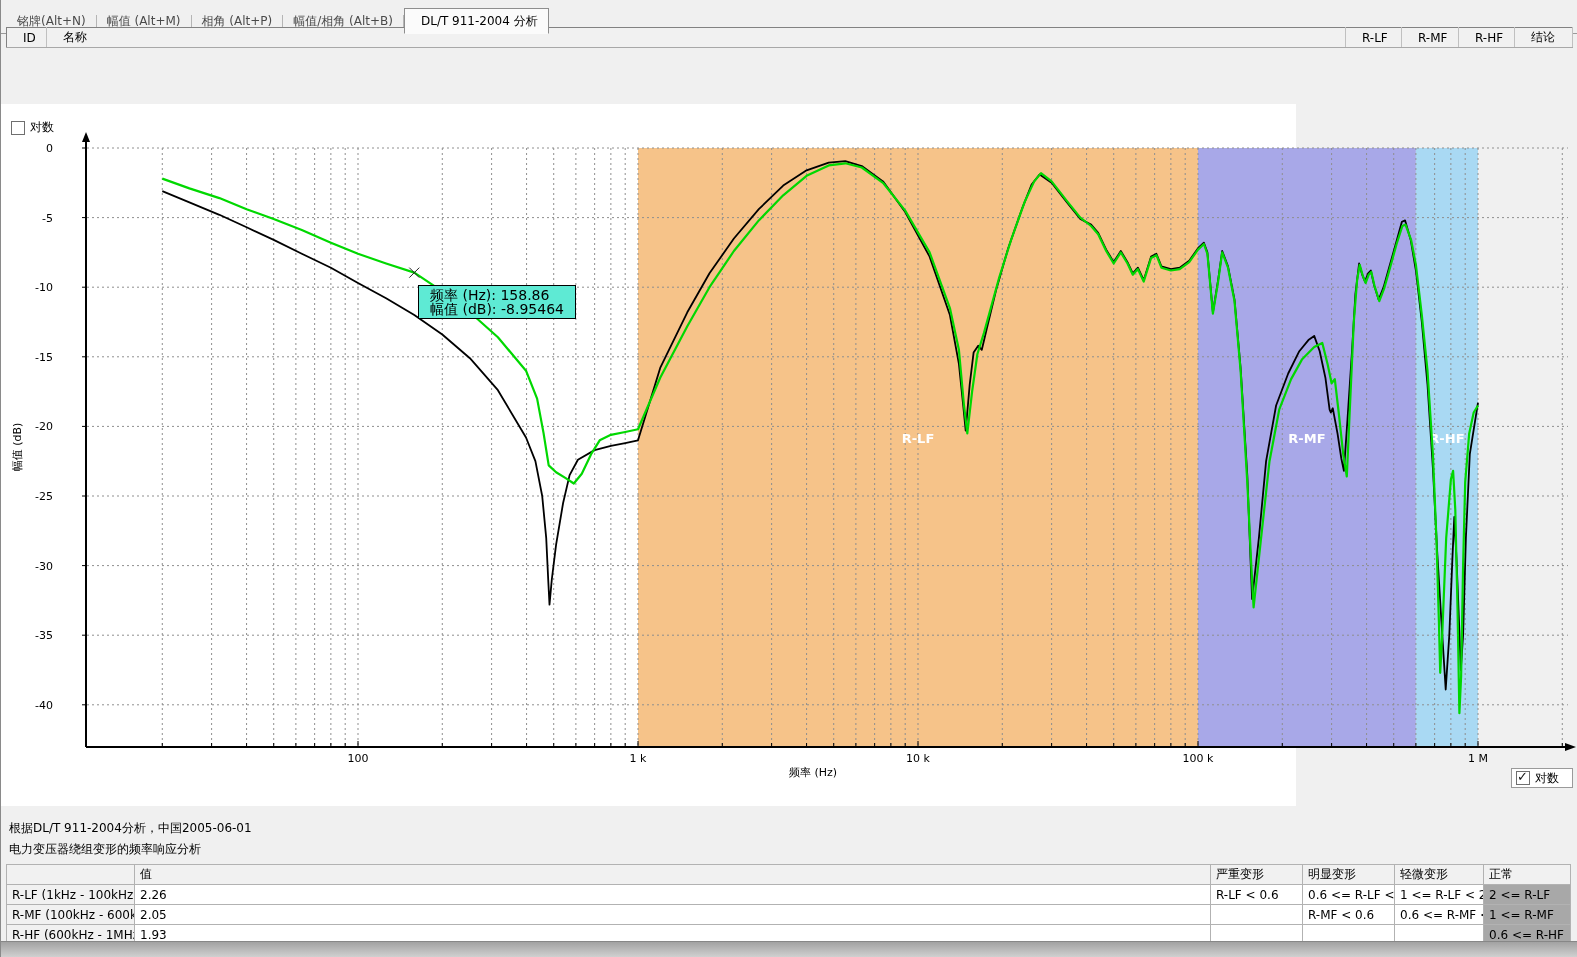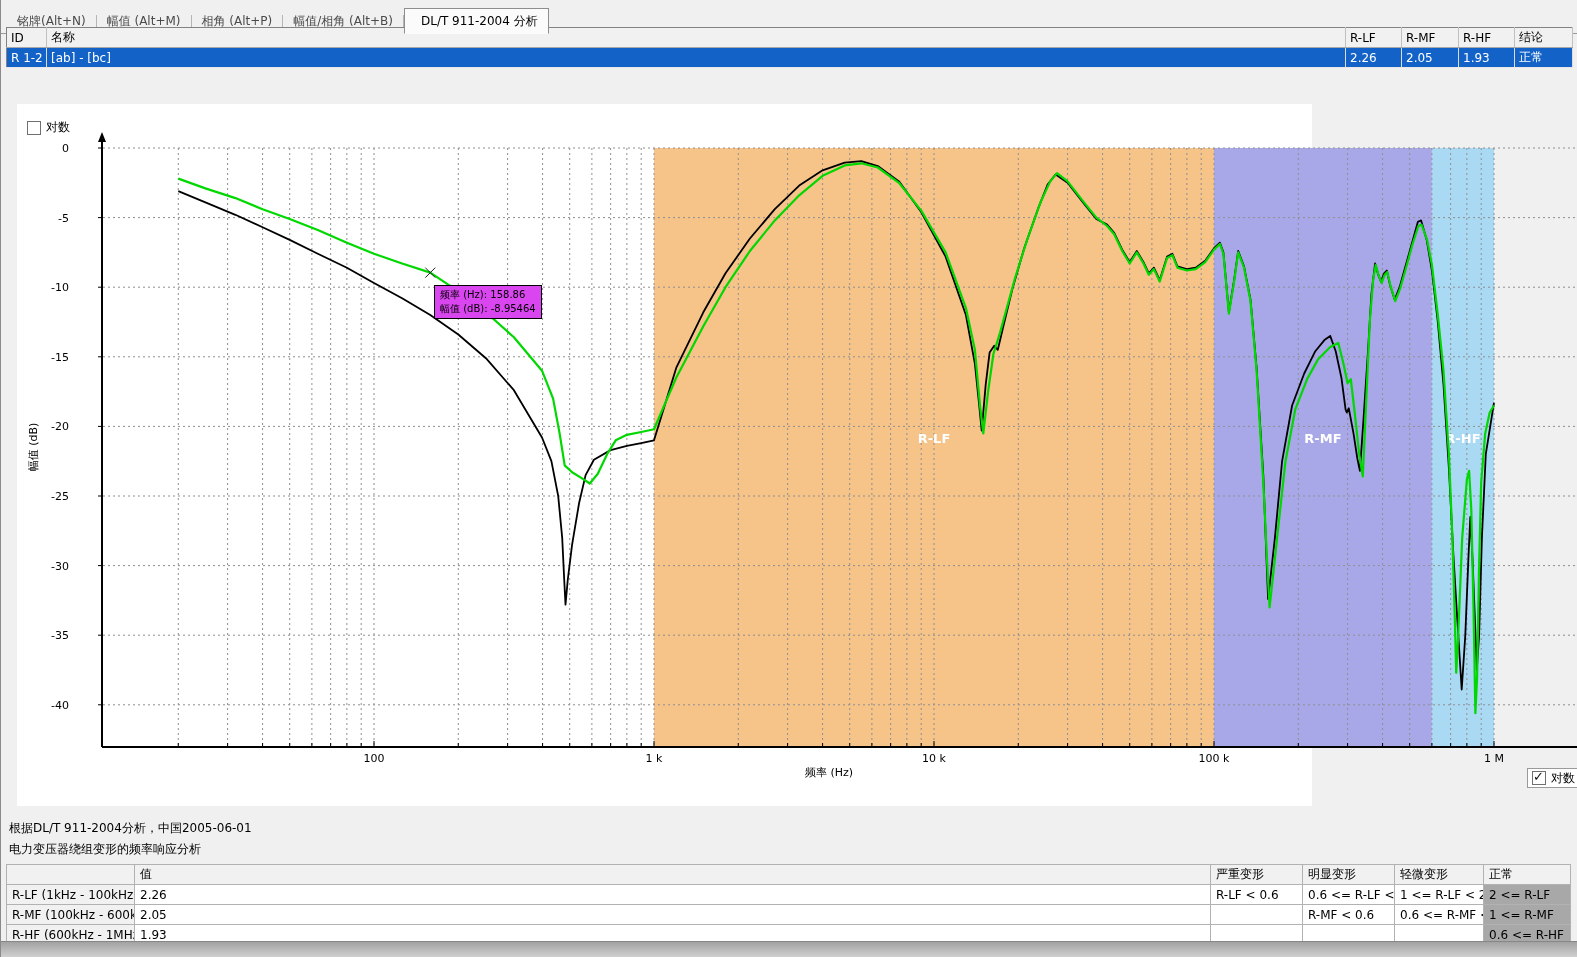--- a/index.html
+++ b/index.html
@@ -25,30 +25,30 @@
     margin-bottom:-1px;position:relative;z-index:2;padding-left:16px;
   }
   .tab-sep{width:1px;height:14px;background:#b5b5b5;margin:0 0 4px 0;}
   
   #results-table-wrap{position:absolute;left:5px;top:27px;width:1567px;}
   table{border-collapse:collapse;table-layout:fixed;width:100%;background:#fff;}
   #results-table-wrap table{border:1px solid #828282;}
   #results-table-wrap th{
     background:#f1f1f1;font-weight:normal;text-align:left;
     border-right:1px solid #c0c0c0;border-bottom:1px solid #a8a8a8;
-    padding:1px 4px;height:16px;overflow:hidden;white-space:nowrap;
+    padding:1px 16px;height:16px;overflow:hidden;white-space:nowrap;
   }
   #results-table-wrap td{
     border-right:1px solid #dcdcdc;border-bottom:1px solid #e7e7e7;
     padding:1px 4px;height:16px;overflow:hidden;white-space:nowrap;
   }
   tr.selected td{background:#1262c8;color:#fff;border-right-color:#1262c8;border-bottom-color:#1262c8;}
   
   #chart-panel{
-    position:absolute;left:16px;top:104px;width:1295px;height:702px;background:#fff;
+    position:absolute;left:0;top:104px;width:1295px;height:702px;background:#fff;
   }
   #chart-svg{position:absolute;left:0;top:0;}
   .grid{stroke:#8f8f8f;stroke-width:1;stroke-dasharray:2 3;fill:none;}
   .axis{stroke:#000;stroke-width:2;fill:none;}
   .tick{stroke:#000;stroke-width:1;fill:none;}
   .xlab,.ylab{font-family:"DejaVu Sans","Liberation Sans",sans-serif;font-size:11px;fill:#000;}
   .axtitle{font-family:"DejaVu Sans","Liberation Sans",sans-serif;font-size:11px;fill:#000;}
   .bandlab{font-family:"DejaVu Sans","Liberation Sans",sans-serif;font-size:13px;font-weight:bold;fill:#fff;}
   
   .cbx{display:inline-block;width:12px;height:12px;background:#fff;border:1px solid #6f6f6f;
@@ -57,22 +57,22 @@
   .cbx-label{vertical-align:middle;margin-left:5px;}
   #log-top{position:absolute;left:10px;top:15px;}
   #log-bottom{
     position:absolute;left:1510px;top:664px;width:62px;height:20px;
     background:#fff;border:1px solid #9a9a9a;display:flex;align-items:center;
     padding-left:4px;box-sizing:border-box;
   }
   
   #tooltip{
     position:absolute;left:417px;top:181px;
-    background:#d946ef;border:1px solid #000;
-    padding:2px 5px;font-size:10px;line-height:14px;white-space:nowrap;z-index:5;
+    background:#5eead4;border:1px solid #000;
+    padding:2px 11px;font-size:14px;line-height:14px;white-space:nowrap;z-index:5;
   }
   
   #note1{position:absolute;left:8px;top:820px;}
   #note2{position:absolute;left:8px;top:841px;}
   #analysis-table-wrap{position:absolute;left:5px;top:864px;width:1565px;}
   #analysis-table-wrap table{border:1px solid #8f8f8f;}
   #analysis-table-wrap th{
     background:#f1f1f1;font-weight:normal;text-align:left;
     border:1px solid #b2b2b2;padding:1px 5px;height:17px;white-space:nowrap;overflow:hidden;
   }
@@ -115,28 +115,20 @@
         <tr>
           <th>ID</th>
           <th>名称</th>
           <th>R-LF</th>
           <th>R-MF</th>
           <th>R-HF</th>
           <th>结论</th>
         </tr>
       </thead>
       <tbody>
-        <tr class="selected">
-          <td>R 1-2</td>
-          <td>[ab] - [bc]</td>
-          <td>2.26</td>
-          <td>2.05</td>
-          <td>1.93</td>
-          <td>正常</td>
-        </tr>
       </tbody>
     </table>
   </div>
 
 <div id="chart-panel">
   <div id="log-top">
     <span class="cbx" id="cb-top"></span><span class="cbx-label">对数</span>
   </div>
 
   <svg id="chart-svg" width="1577" height="702">

